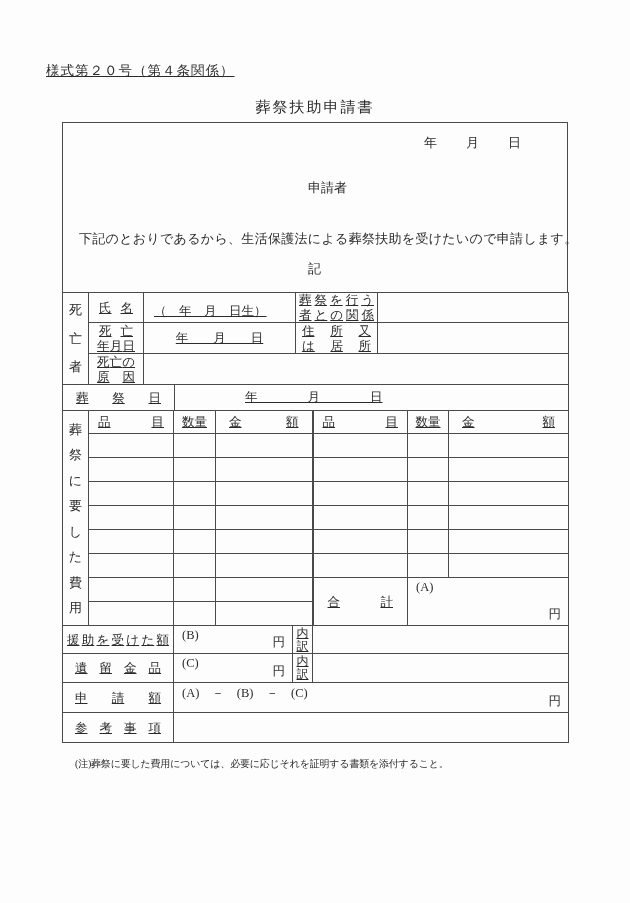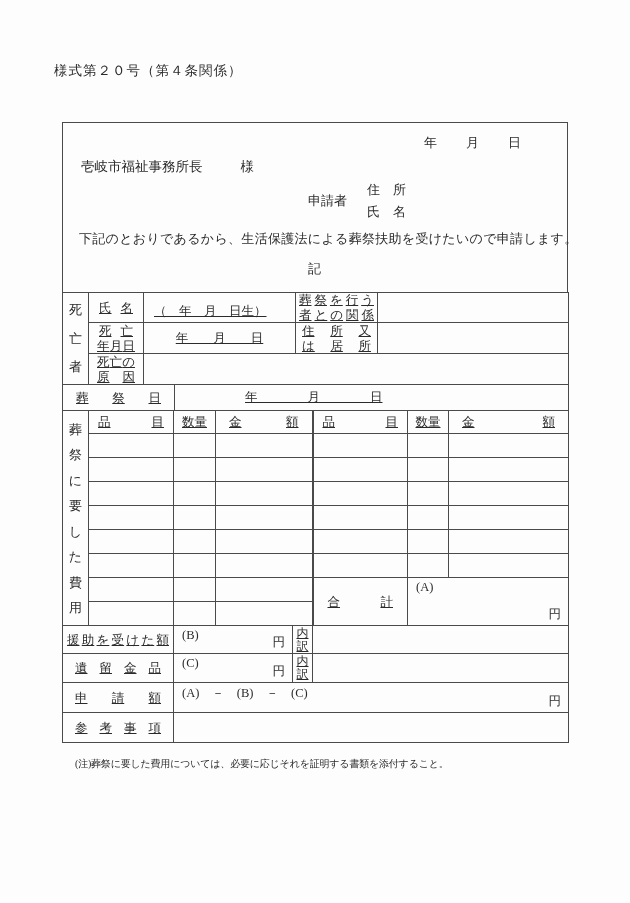--- a/index.html
+++ b/index.html
@@ -4,21 +4,21 @@
 <style>
   * { box-sizing: border-box; }
   html,body { margin:0; padding:0; }
   body {
     width:630px; height:903px; background:#fdfdfd;
     font-family:"Liberation Serif","DejaVu Serif",serif;
     color:#2b2b2b; font-size:13px;
   }
   .sheet { position:relative; width:630px; height:903px; overflow:hidden; }
 
-  .form-number { position:absolute; top:62px; left:54px; font-size:13.5px; letter-spacing:1px; }
+  .form-number { position:absolute; top:62px; left:46px; font-size:13.5px; letter-spacing:1px;text-decoration:underline; }
   .doc-title   { position:absolute; top:98px; left:0; width:630px; text-align:center; font-size:15px; letter-spacing:2px; }
 
   .box { position:absolute; top:122px; left:62px; width:506px;text-decoration:underline; }
 
   
   .sec-header { position:relative; height:170px; border:1px solid #4a4a4a; border-bottom:none; }
   .date-line      { position:absolute; top:11px; right:45px; letter-spacing:1px; }
   .addressee-line { position:absolute; top:35px; left:18px; font-size:13.5px; }
   .honorific      { margin-left:38px; }
   .applicant      { position:absolute; top:56px; left:245px; display:flex; align-items:center; }
@@ -61,34 +61,28 @@
   .dvl { border-left:2px solid #4a4a4a; }
 
   .footnote { position:absolute; top:757px; left:75px; font-size:10px; white-space:nowrap; letter-spacing:-0.2px; }
 </style>
 </head>
 <body>
 
 <div class="sheet">
 
   <div class="form-number">様式第２０号（第４条関係）</div>
+  <div class="doc-title">葬祭扶助申請書</div>
 
   <div class="box">
 
     <div class="sec-header">
       <div class="date-line">年　　月　　日</div>
-      <div class="addressee-line">
-        <span>壱岐市福祉事務所長</span><span class="honorific">様</span>
-      </div>
       <div class="applicant">
         <span class="applicant-label">申請者</span>
-        <div class="applicant-fields">
-          <div class="applicant-row"><span>住　所</span><span class="fill"></span></div>
-          <div class="applicant-row"><span>氏　名</span><span class="fill"></span></div>
-        </div>
       </div>
       <div class="request">下記のとおりであるから、生活保護法による葬祭扶助を受けたいので申請します。</div>
       <div class="record">記</div>
     </div>
 
     <table class="t-deceased">
       <colgroup>
           <col style="width:26px">
           <col style="width:55px">
           <col style="width:152px">

